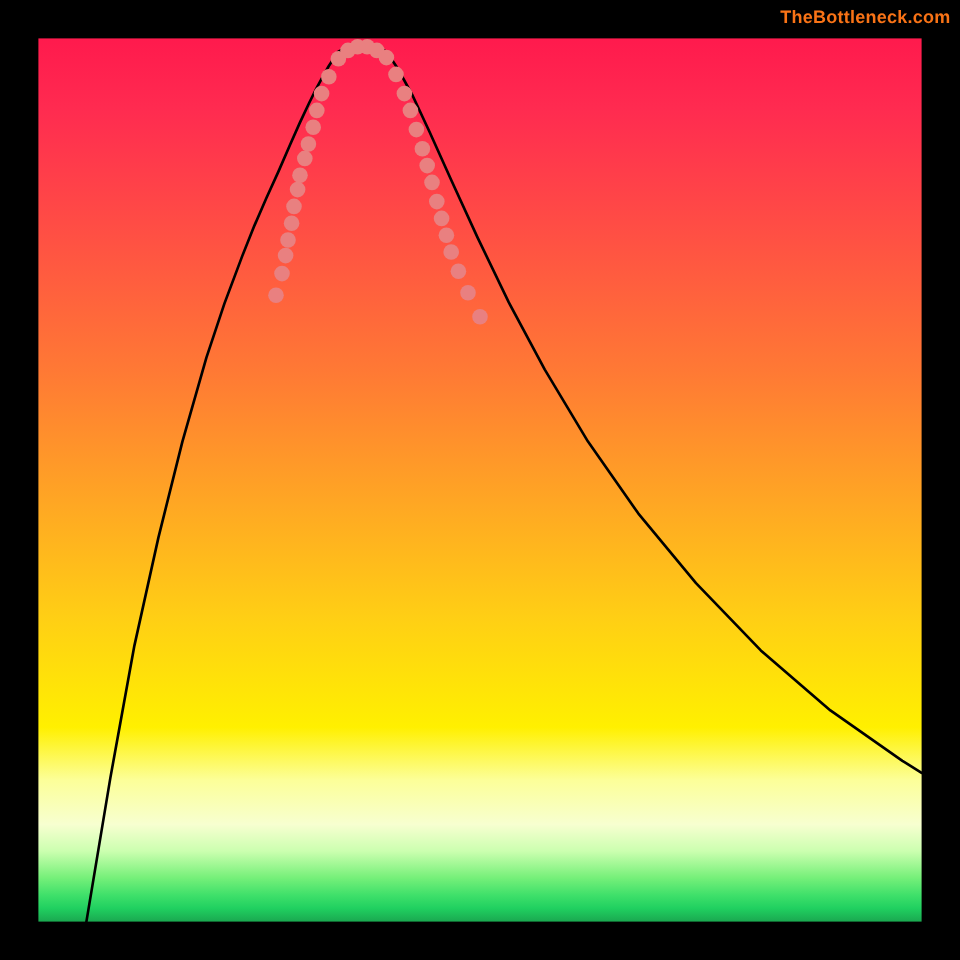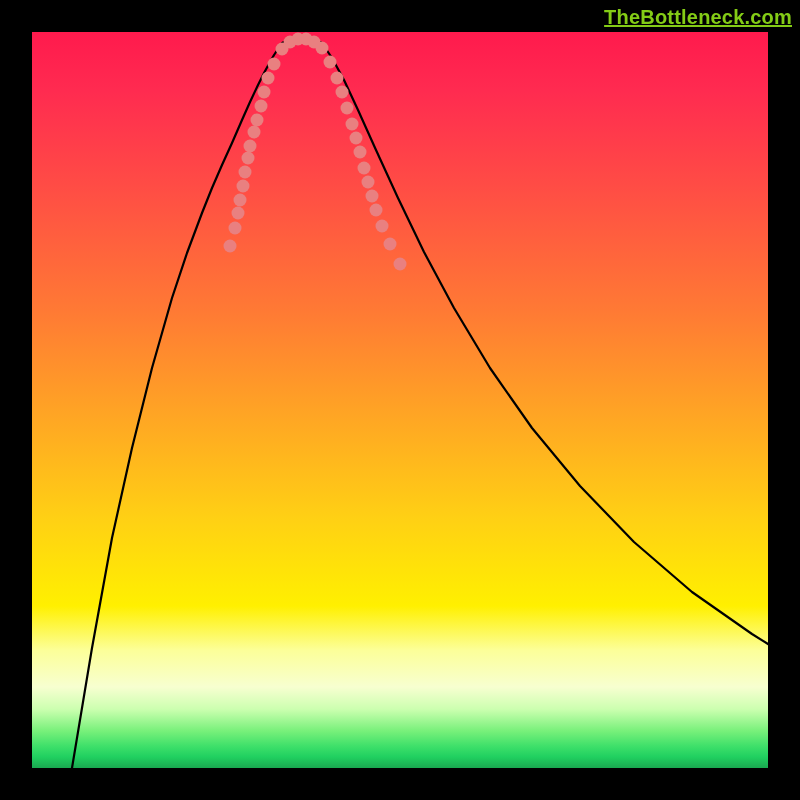--- a/index.html
+++ b/index.html
@@ -40,26 +40,25 @@
       #77f07a 95%,
       #3fe06a 97%,
       #20d060 98.5%,
       #1aa850 100%
     );
   }
   .credit {
     position: absolute;
     right: 8px;
     top: 6px;
-    font-size: 20px;
+    font-size: 15px;
     font-weight: 600;
-    color: #84cc16;
+    color: #f97316;
     letter-spacing: 0.2px;
     user-select: none;
-    text-decoration: underline;
   }
   svg.curve {
     position: absolute;
     left: 0;
     top: 0;
     width: 736px;
     height: 736px;
     overflow: visible;
   }
   .dot {

